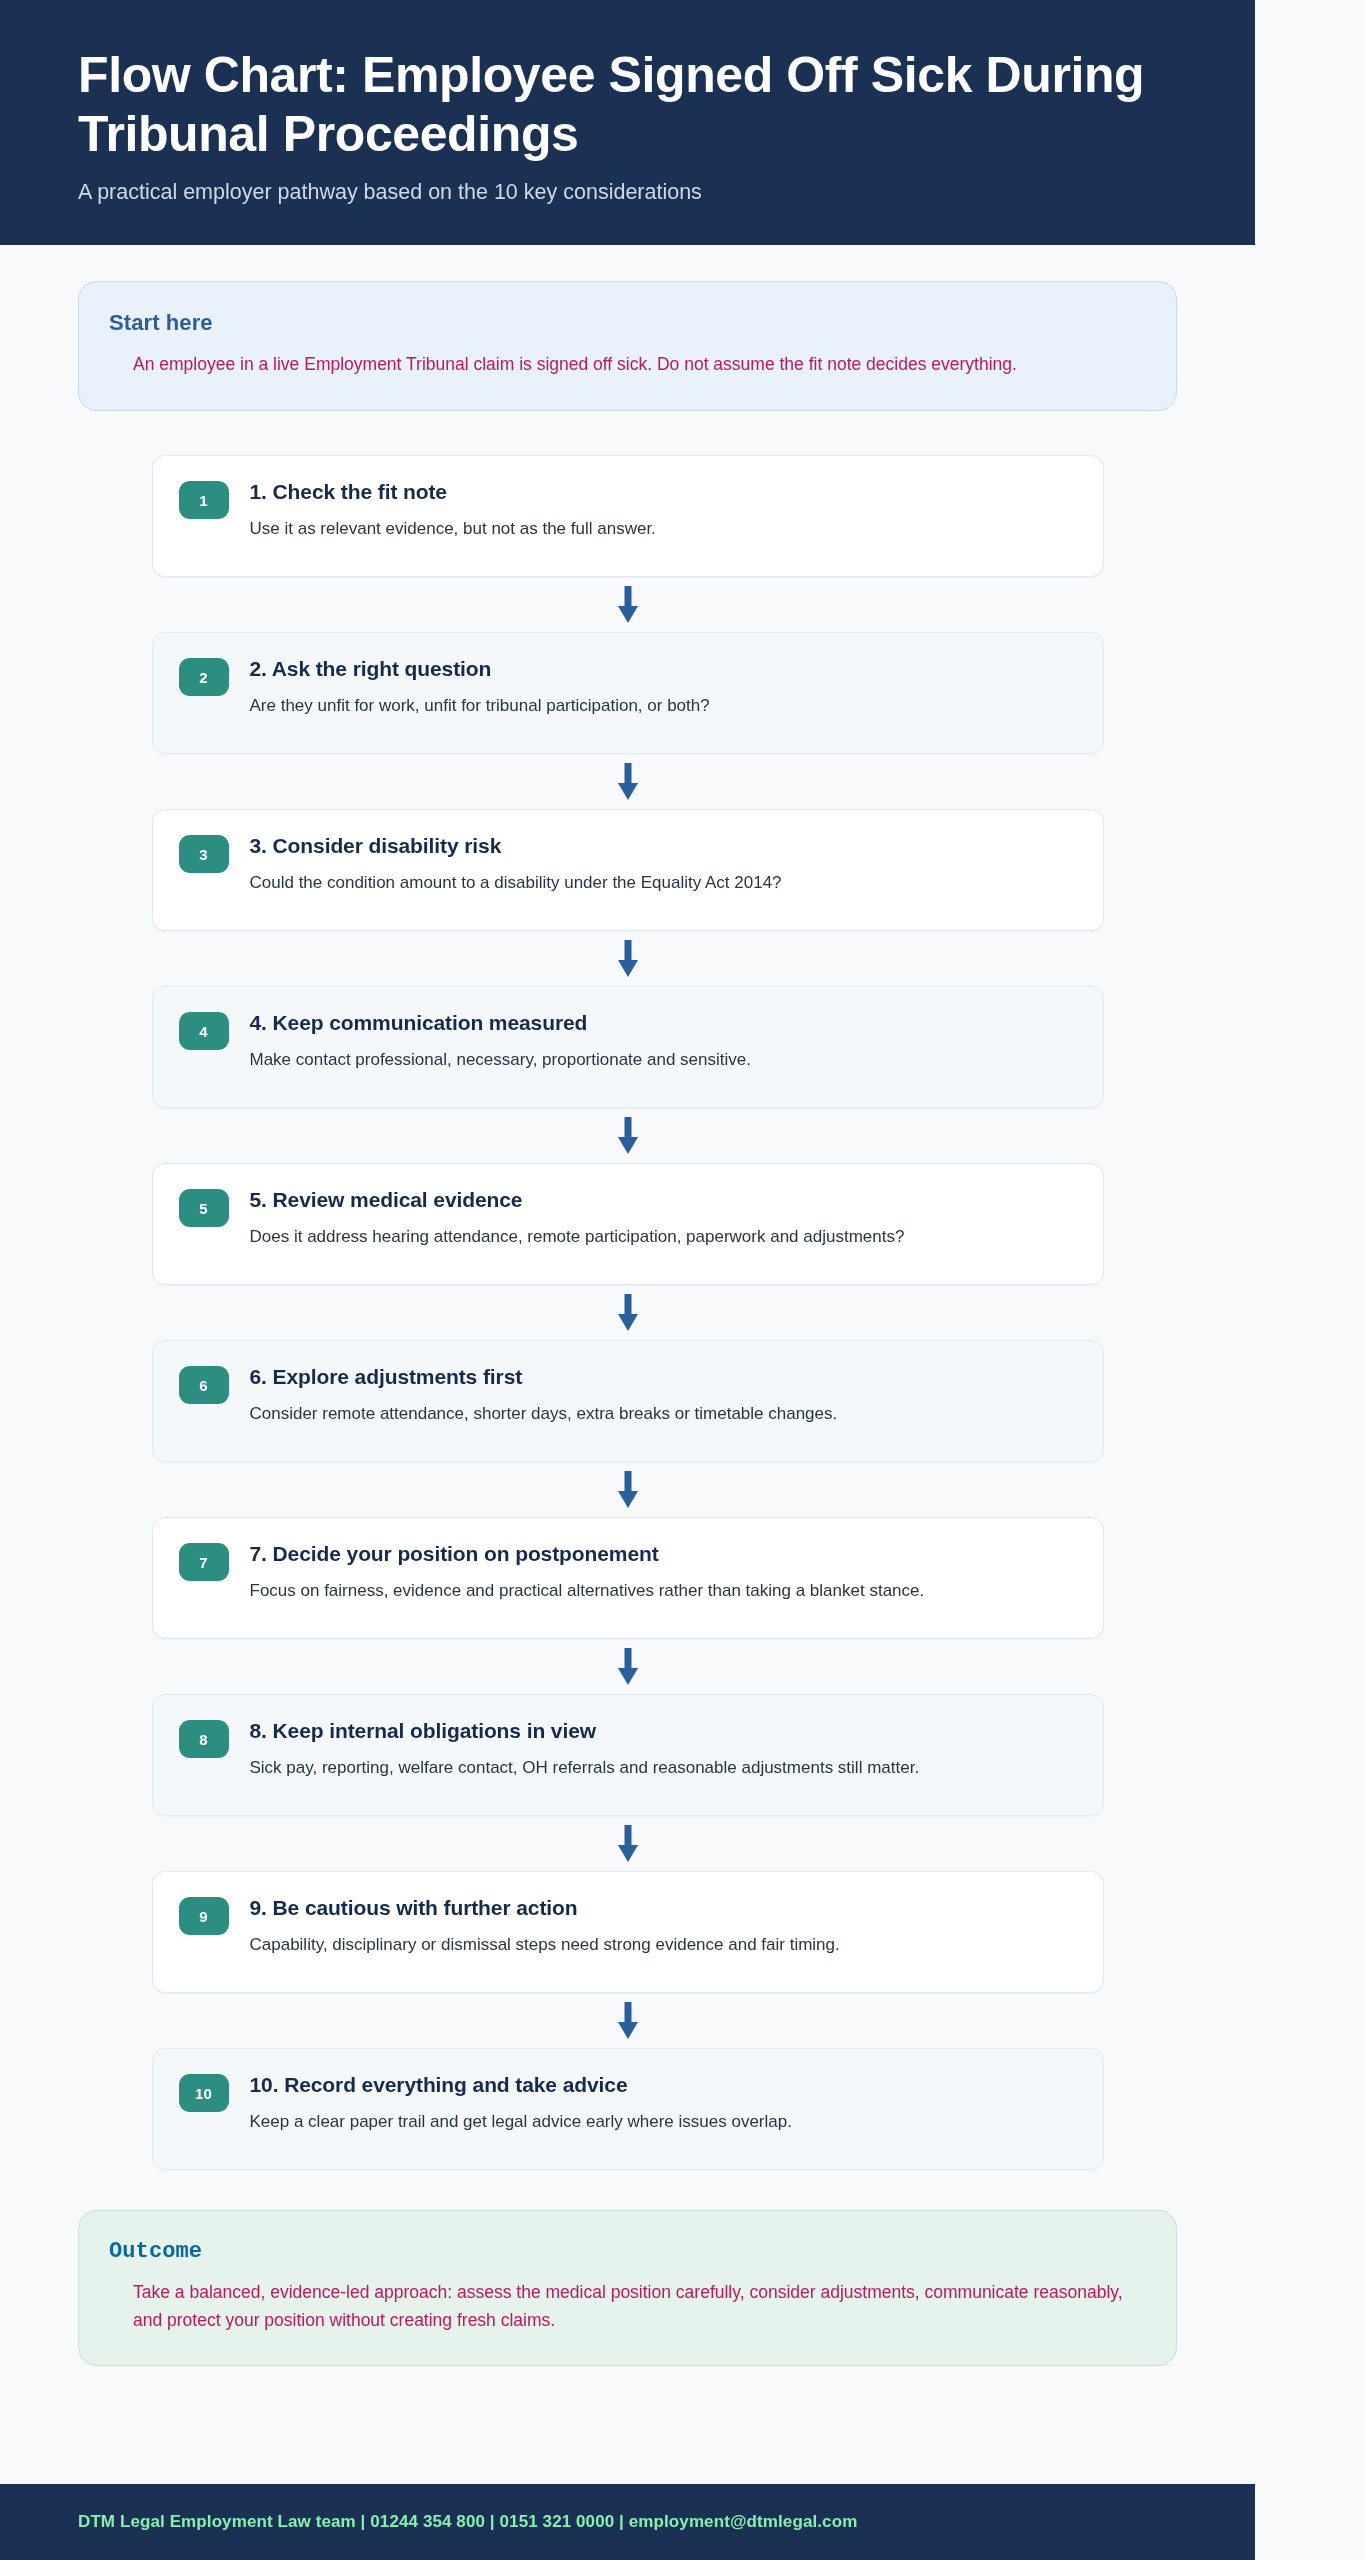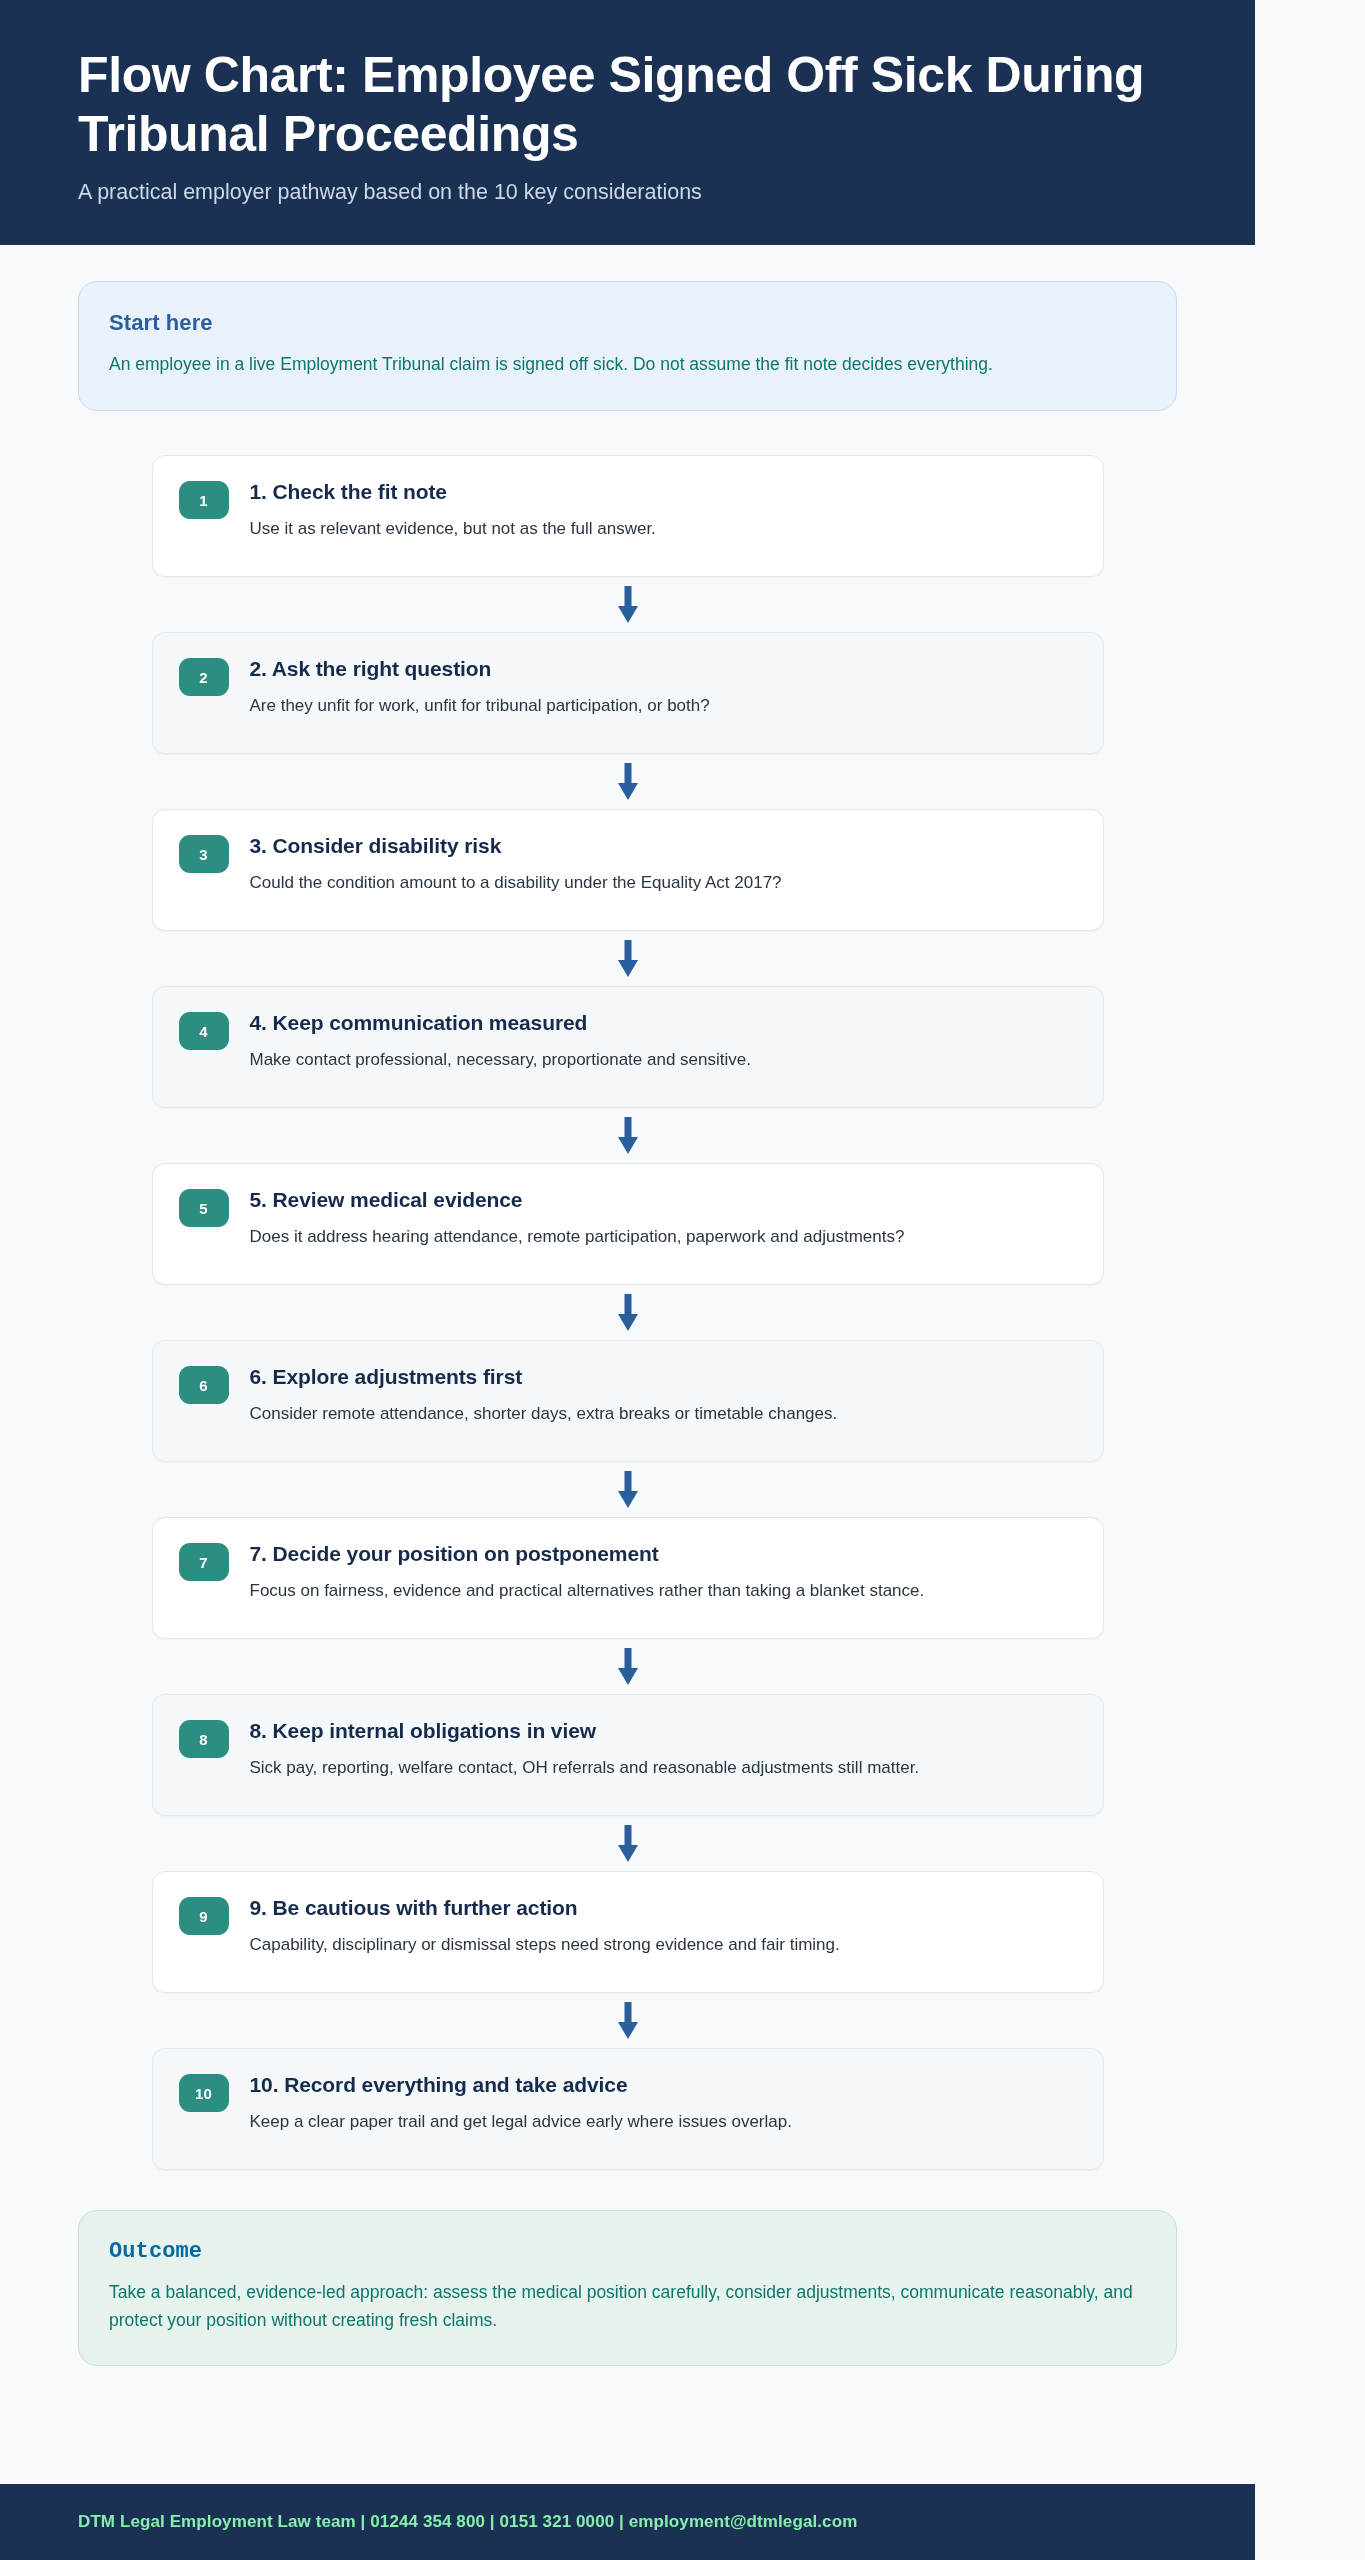--- a/index.html
+++ b/index.html
@@ -67,22 +67,23 @@
     font-size:22px;
     font-weight:700;
     margin-bottom:14px;
     letter-spacing:0.1px;
   }
   .callout.start .callout-title { color:#2c5e9e; }
   .callout.outcome .callout-title { color:#0369a1;font-family:Liberation Mono, monospace; }
   .callout-text {
     font-size:17.5px;
     line-height:1.62;
-    color:#0f766e;
+    color:#be185d;
     max-width:1130px;
+    margin-left:24px;
   }
 
   
   .flow {
     margin:44px 0 0 0;
     display:flex;
     flex-direction:column;
     align-items:center;
   }
   .step-card {
@@ -196,21 +197,21 @@
         <div class="arrow">
           <svg width="22" height="38" viewBox="0 0 22 38">
             <rect x="7.5" y="0" width="7" height="22" fill="#2a5f9e"></rect>
             <polygon points="1,20 21,20 11,37" fill="#2a5f9e"></polygon>
           </svg>
         </div>
         <div class="step-card">
           <div class="step-badge" style="background: rgb(44, 141, 129);">3</div>
           <div class="step-body">
             <div class="step-title">3. Consider disability risk</div>
-            <div class="step-desc">Could the condition amount to a disability under the Equality Act 2017?</div>
+            <div class="step-desc">Could the condition amount to a disability under the Equality Act 2014?</div>
           </div>
         </div>
         <div class="arrow">
           <svg width="22" height="38" viewBox="0 0 22 38">
             <rect x="7.5" y="0" width="7" height="22" fill="#2a5f9e"></rect>
             <polygon points="1,20 21,20 11,37" fill="#2a5f9e"></polygon>
           </svg>
         </div>
         <div class="step-card tinted">
           <div class="step-badge" style="background: rgb(44, 141, 129);">4</div>

